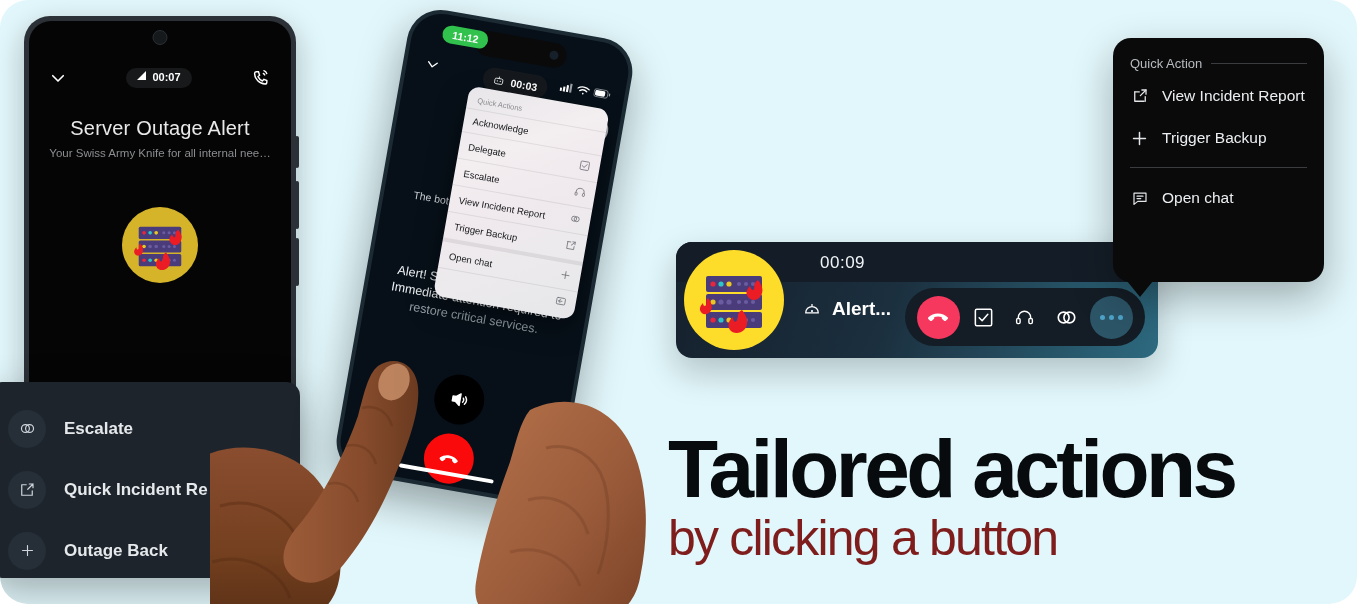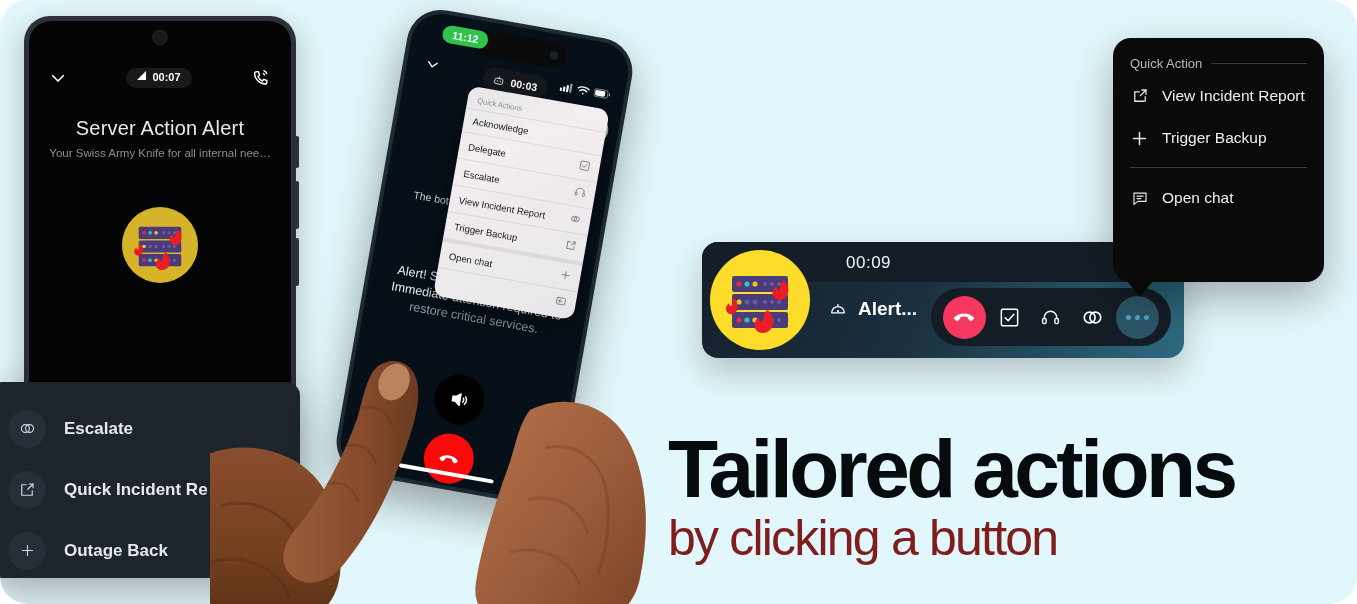--- a/index.html
+++ b/index.html
@@ -149,21 +149,21 @@
   }
   .qa-item:first-of-type{border-top:none;}
   .qa-sep{height:3px;background:rgba(0,0,0,.07);}
   .qa-ic{opacity:.65;}
 
   
   .hands{position:absolute;left:210px;top:330px;width:470px;height:290px;pointer-events:none;}
 
   
   .callbar{
-    position:absolute;left:702px;top:242px;width:482px;height:116px;
+    position:absolute;left:676px;top:242px;width:482px;height:116px;
     background:linear-gradient(110deg,#15202c 0%,#1b2f3e 45%,#2d6a80 100%);
     border-radius:16px;box-shadow:0 14px 34px rgba(0,0,0,.22);
     overflow:hidden;
   }
   .cb-topbar{
     position:absolute;left:0;right:0;top:0;height:40px;background:#141d27;
   }
   .cb-timer{
     position:absolute;left:144px;top:11px;color:#f1f4f6;font-size:17px;letter-spacing:.5px;
   }
@@ -247,21 +247,21 @@
           </svg>
           <span>00:07</span>
         </div>
         <svg width="20" height="20" viewBox="0 0 24 24" fill="none" stroke="#fff" stroke-width="1.7" stroke-linecap="round">
           <path d="M6.5 4.5c-1.2 0-2.2 1-2.2 2.2 0 6.5 6 12.5 12.5 12.5 1.2 0 2.2-1 2.2-2.2v-2l-3.6-1.3-1.7 1.9c-2.3-1.1-4.2-3-5.3-5.3l1.9-1.7L9 4.5z"></path>
           <path d="M15.5 3.2c1.6.5 2.9 1.8 3.4 3.4"></path>
           <path d="M14.8 6.6c.8.3 1.4.9 1.7 1.7"></path>
         </svg>
       </div>
 
-      <div class="sam-title">Server Action Alert</div>
+      <div class="sam-title">Server Outage Alert</div>
       <div class="sam-sub">Your Swiss Army Knife for all internal nee…</div>
 
       <div class="sam-avatar">
         <svg class="avatar-svg" width="76" height="76" viewBox="0 0 100 100">
           <circle cx="50" cy="50" r="50" fill="#d6b429"></circle>
           <g>
             <rect x="22" y="26" width="56" height="16" rx="2" fill="#4a3b7a"></rect>
             <rect x="22" y="44" width="56" height="16" rx="2" fill="#4a3b7a"></rect>
             <rect x="22" y="62" width="56" height="16" rx="2" fill="#4a3b7a"></rect>
             <circle cx="29" cy="34" r="2.4" fill="#e8273d"></circle>

